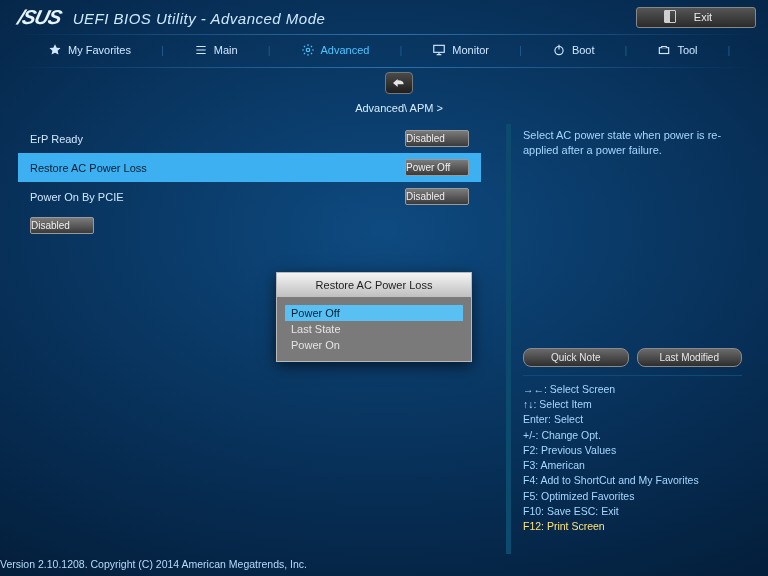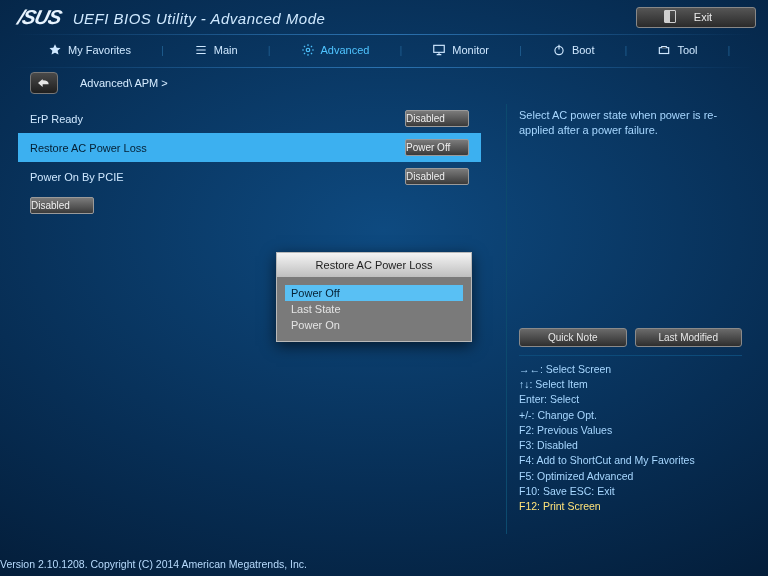--- a/index.html
+++ b/index.html
@@ -22,44 +22,44 @@
     color: #eaeaea; padding: 2px 30px 2px 14px; font-size: 11px;
     border-radius: 3px; display: flex; align-items: center; gap: 12px;
     cursor: pointer; min-width: 120px; justify-content: center;
   }
   .rule { height: 1px; background: linear-gradient(90deg, transparent, #2b72b0, transparent); margin: 0 14px; }
   .menubar { display: flex; align-items: center; gap: 16px; padding: 8px 30px 10px 38px; }
   .mitem { display: flex; align-items: center; gap: 6px; color: #cfe8ff; padding: 0 10px; font-size: 11px; cursor: pointer; }
   .mitem.active { color: #4fc4ff; }
   .msep { color: #1f5e90; padding: 0 4px; }
   .micon { width: 14px; height: 14px; display: inline-block; }
-  .breadcrumb-row { display: flex; align-items: center; gap: 22px; padding: 4px 0 10px 30px; }
+  .breadcrumb-row { display: flex; align-items: center; gap: 8px; padding: 4px 0 10px 30px; flex-direction: column; }
   .back-btn { width: 28px; height: 22px; background: linear-gradient(#4a4a4a,#1e1e1e); border: 1px solid #777; border-radius: 4px; display:flex; align-items:center; justify-content:center; cursor:pointer; }
   .breadcrumb { color: #d6ecff; font-size: 11px; }
   .workspace { display: flex; padding: 0 18px; gap: 25px; height: 430px; }
   .left-pane { flex: 1; position: relative; }
   .setting-row { display: flex; align-items: center; height: 29px; padding-left: 12px; }
   .setting-row.selected { background: #3cb0f0; color: #032436; }
   .setting-label { flex: 1; font-size: 11px; color: #cfe8ff; }
   .setting-row.selected .setting-label { color: #041f33; }
   .value-btn {
     width: 64px; margin-right: 12px; text-align: left;
     background: linear-gradient(#7b7b7b,#3a3a3a); border: 1px solid #9a9a9a;
     color: #f0f0f0; font-size: 10px; padding: 2px 0; border-radius: 2px; cursor: pointer;
   }
   .right-pane {
-    width: 244px; border-left: 1px solid #0c4a6e; padding: 4px 8px 0 12px;
+    width: 244px; border-left: 5px solid #0c4a6e; padding: 4px 8px 0 12px;
     display: flex; flex-direction: column; color: #a7d7ff;
   }
   .help-text { font-size: 11px; line-height: 1.35; flex: 0 0 auto; height: 214px; }
   .side-buttons { display: flex; gap: 8px; margin: 6px 0 8px; }
   .side-btn {
     flex:1; text-align:center; background: linear-gradient(#6a6a6a,#2e2e2e);
     border:1px solid #8a8a8a; color:#e8e8e8; font-size:10px; padding:3px 0;
-    border-radius:3px; cursor:pointer;
+    border-radius:8px; cursor:pointer;
   }
   .keyhelp { font-size: 10.5px; color: #a7d7ff; line-height: 1.45; border-top: 1px solid #0d4b7a; padding-top: 6px; }
   .keyhelp .last { color: #ffe37a; }
   .popup {
     position: absolute; left: 258px; top: 148px; width: 196px;
     border: 1px solid #b9b9b9; background: #7a7a7a;
     box-shadow: 0 4px 14px rgba(0,0,0,.6);
   }
   .popup-title {
     background: linear-gradient(#f4f4f4,#bfbfbf); color: #1d1d1d;
@@ -178,22 +178,22 @@
     <div class="side-buttons">
       <button class="side-btn">Quick Note</button>
       <button class="side-btn">Last Modified</button>
     </div>
     <div class="keyhelp">
       <div>→←: Select Screen</div>
       <div>↑↓: Select Item</div>
       <div>Enter: Select</div>
       <div>+/-: Change Opt.</div>
       <div>F2: Previous Values</div>
-      <div>F3: Disabled</div>
+      <div>F3: American</div>
       <div>F4: Add to ShortCut and My Favorites</div>
-      <div>F5: Optimized Advanced</div>
+      <div>F5: Optimized Favorites</div>
       <div>F10: Save  ESC: Exit</div>
       <div class="last">F12: Print Screen</div>
     </div>
   </div>
 </div>
 
 <div class="footer">Version 2.10.1208. Copyright (C) 2014 American Megatrends, Inc.</div>
 
 </body></html>

